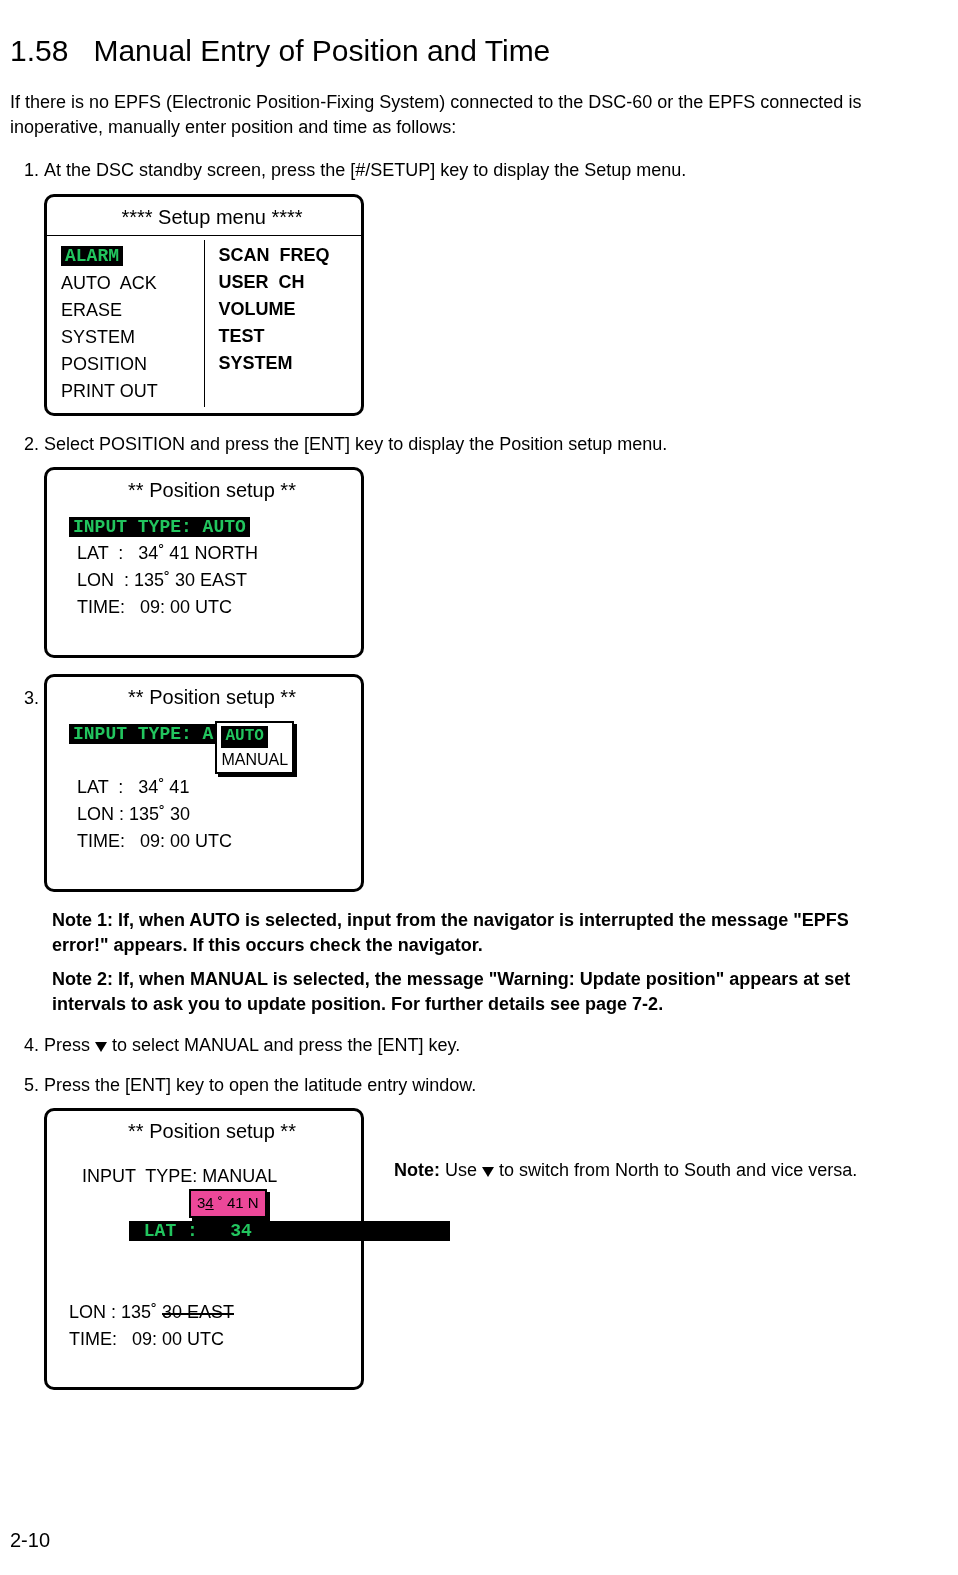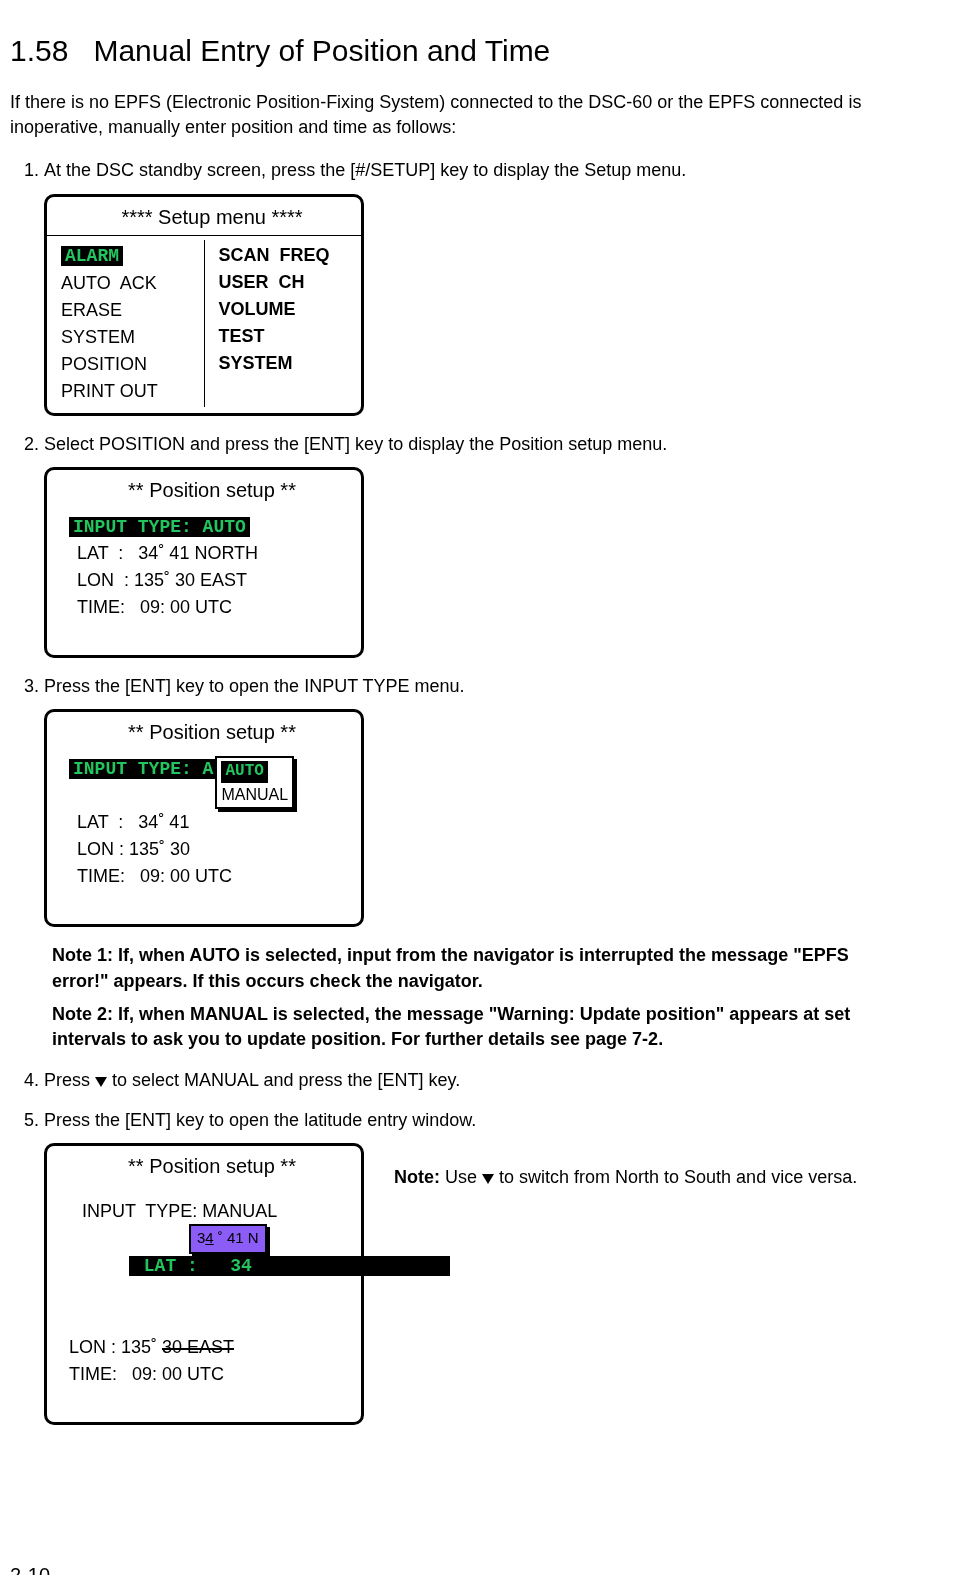--- a/index.html
+++ b/index.html
@@ -110,34 +110,34 @@
   .down-glyph {
     display:inline-block;
     vertical-align: middle;
   }
   .row-flex {
     display:flex;
     align-items: flex-start;
     gap: 30px;
   }
   .side-note {
-    margin-top: 32px;
+    margin-top: 60px;
     font-size: 18px;
   }
   .lat-entry-wrap {
     position: relative;
   }
   .lat-inline-box {
     display:inline-block;
     position: absolute;
     left: 120px;
     top: -1px;
     border: 2px solid #000;
     box-shadow: 3px 3px 0 #000;
-    background: #8b5cf6;
+    background: #ec4899;
     font-size: 15px;
     padding: 1px 6px 2px 6px;
     white-space: nowrap;
   }
   .lat-inline-box .cursor {
     text-decoration: underline;
   }
   .strike-east {
     display: inline-block;
     background: linear-gradient(#000,#000) 0 55%/100% 2px no-repeat;
@@ -190,21 +190,20 @@
       <div class="pos-panel">
         <div class="input-type-row"><span class="hl">INPUT  TYPE: AUTO</span></div>
         <div class="pos-line">LAT  :   34˚ 41 NORTH</div>
         <div class="pos-line">LON  : 135˚ 30 EAST</div>
         <div class="pos-line">TIME:   09: 00 UTC</div>
       </div>
     </div>
   </li>
 
   <li>
-    <span>Press the [ENT] key to open the INPUT TYPE menu.</span>
     <div class="lcd-panel">
       <div class="panel-title">**      Position setup      **</div>
       <div class="pos-panel">
         <div class="input-type-row" style="position:relative;">
           <span class="hl">INPUT  TYPE: A</span><span class="dropdown-wrap"><span class="dropdown-box">
             <span class="hl">AUTO</span><br>
             <span>MANUAL</span>
           </span></span>
         </div>
         <div class="pos-line">LAT  :   34˚ 41</div>

